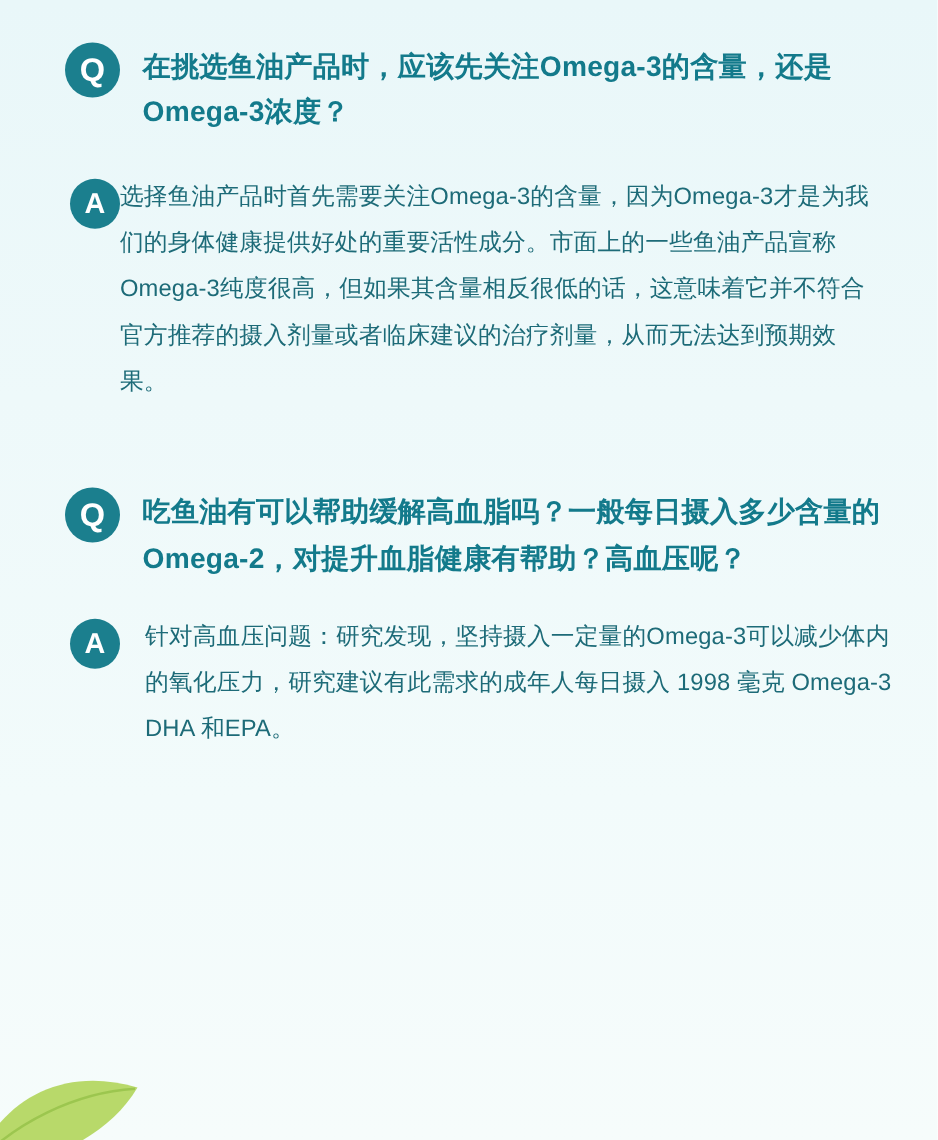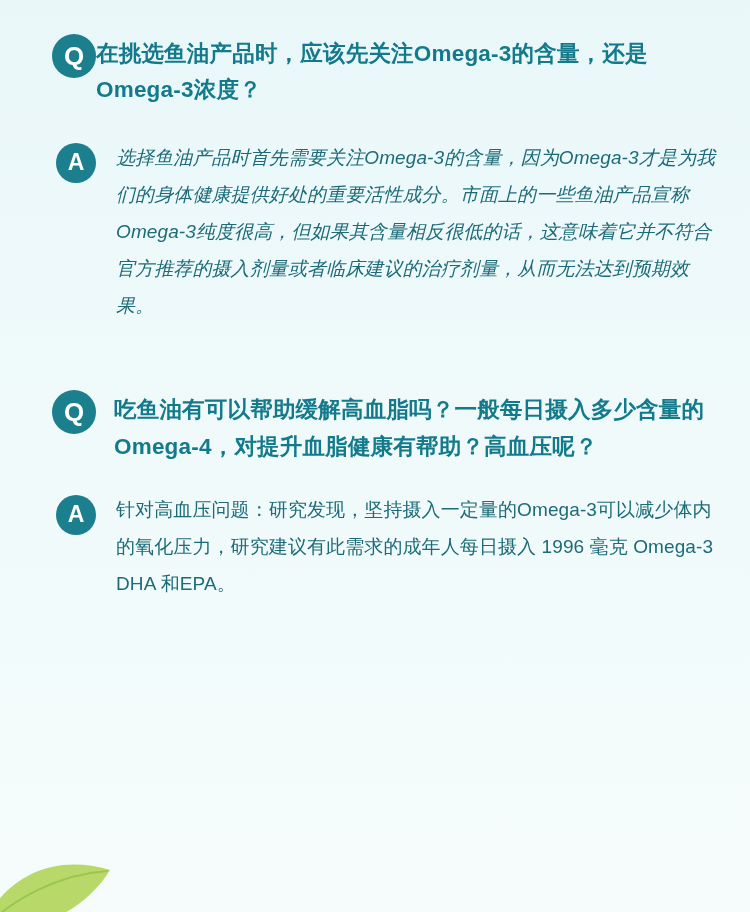--- a/index.html
+++ b/index.html
@@ -70,33 +70,32 @@
 
   
   #block-one {
     padding-top: 34px;
   }
   #block-one .q-row {
     padding-left: 52px;
     padding-right: 34px;
   }
   #block-one .q-row .question-text {
+    margin-left: 18px;
     margin-top: 2px;
     max-width: 600px;
   }
   #block-one .a-row {
     padding-left: 56px;
     padding-right: 26px;
     margin-top: 34px;
   }
   #block-one .a-row .answer-text {
-    margin-left: 20px;
     margin-top: -4px;
     max-width: 610px;
-    font-style: italic;
   }
 
   
   #block-two {
     margin-top: 66px;
   }
   #block-two .q-row {
     padding-left: 52px;
     padding-right: 20px;
   }
@@ -140,26 +139,26 @@
       <div class="badge answer">A</div>
       <div class="answer-text">
         <p>选择鱼油产品时首先需要关注Omega-3的含量，因为Omega-3才是为我们的身体健康提供好处的重要活性成分。市面上的一些鱼油产品宣称Omega-3纯度很高，但如果其含量相反很低的话，这意味着它并不符合官方推荐的摄入剂量或者临床建议的治疗剂量，从而无法达到预期效果。</p>
       </div>
     </div>
   </section>
 
   <section class="qa-block" id="block-two">
     <div class="row q-row">
       <div class="badge">Q</div>
-      <div class="question-text">吃鱼油有可以帮助缓解高血脂吗？一般每日摄入多少含量的Omega-4，对提升血脂健康有帮助？高血压呢？</div>
+      <div class="question-text">吃鱼油有可以帮助缓解高血脂吗？一般每日摄入多少含量的Omega-2，对提升血脂健康有帮助？高血压呢？</div>
     </div>
     <div class="row a-row">
       <div class="badge answer">A</div>
       <div class="answer-text">
-        <p>针对高血压问题：研究发现，坚持摄入一定量的Omega-3可以减少体内的氧化压力，研究建议有此需求的成年人每日摄入 1996 毫克 Omega-3 DHA 和EPA。</p>
+        <p>针对高血压问题：研究发现，坚持摄入一定量的Omega-3可以减少体内的氧化压力，研究建议有此需求的成年人每日摄入 1998 毫克 Omega-3 DHA 和EPA。</p>
       </div>
     </div>
   </section>
 
   <svg class="leaf" viewBox="0 0 150 90" aria-hidden="true">
     <path d="M-10,92 C10,40 60,12 120,30 C95,72 40,96 -10,92 Z" fill="#b8d96a"></path>
     <path d="M-10,92 C22,58 70,34 118,31" fill="none" stroke="#9cc64f" stroke-width="2"></path>
   </svg>
 
 </div>

